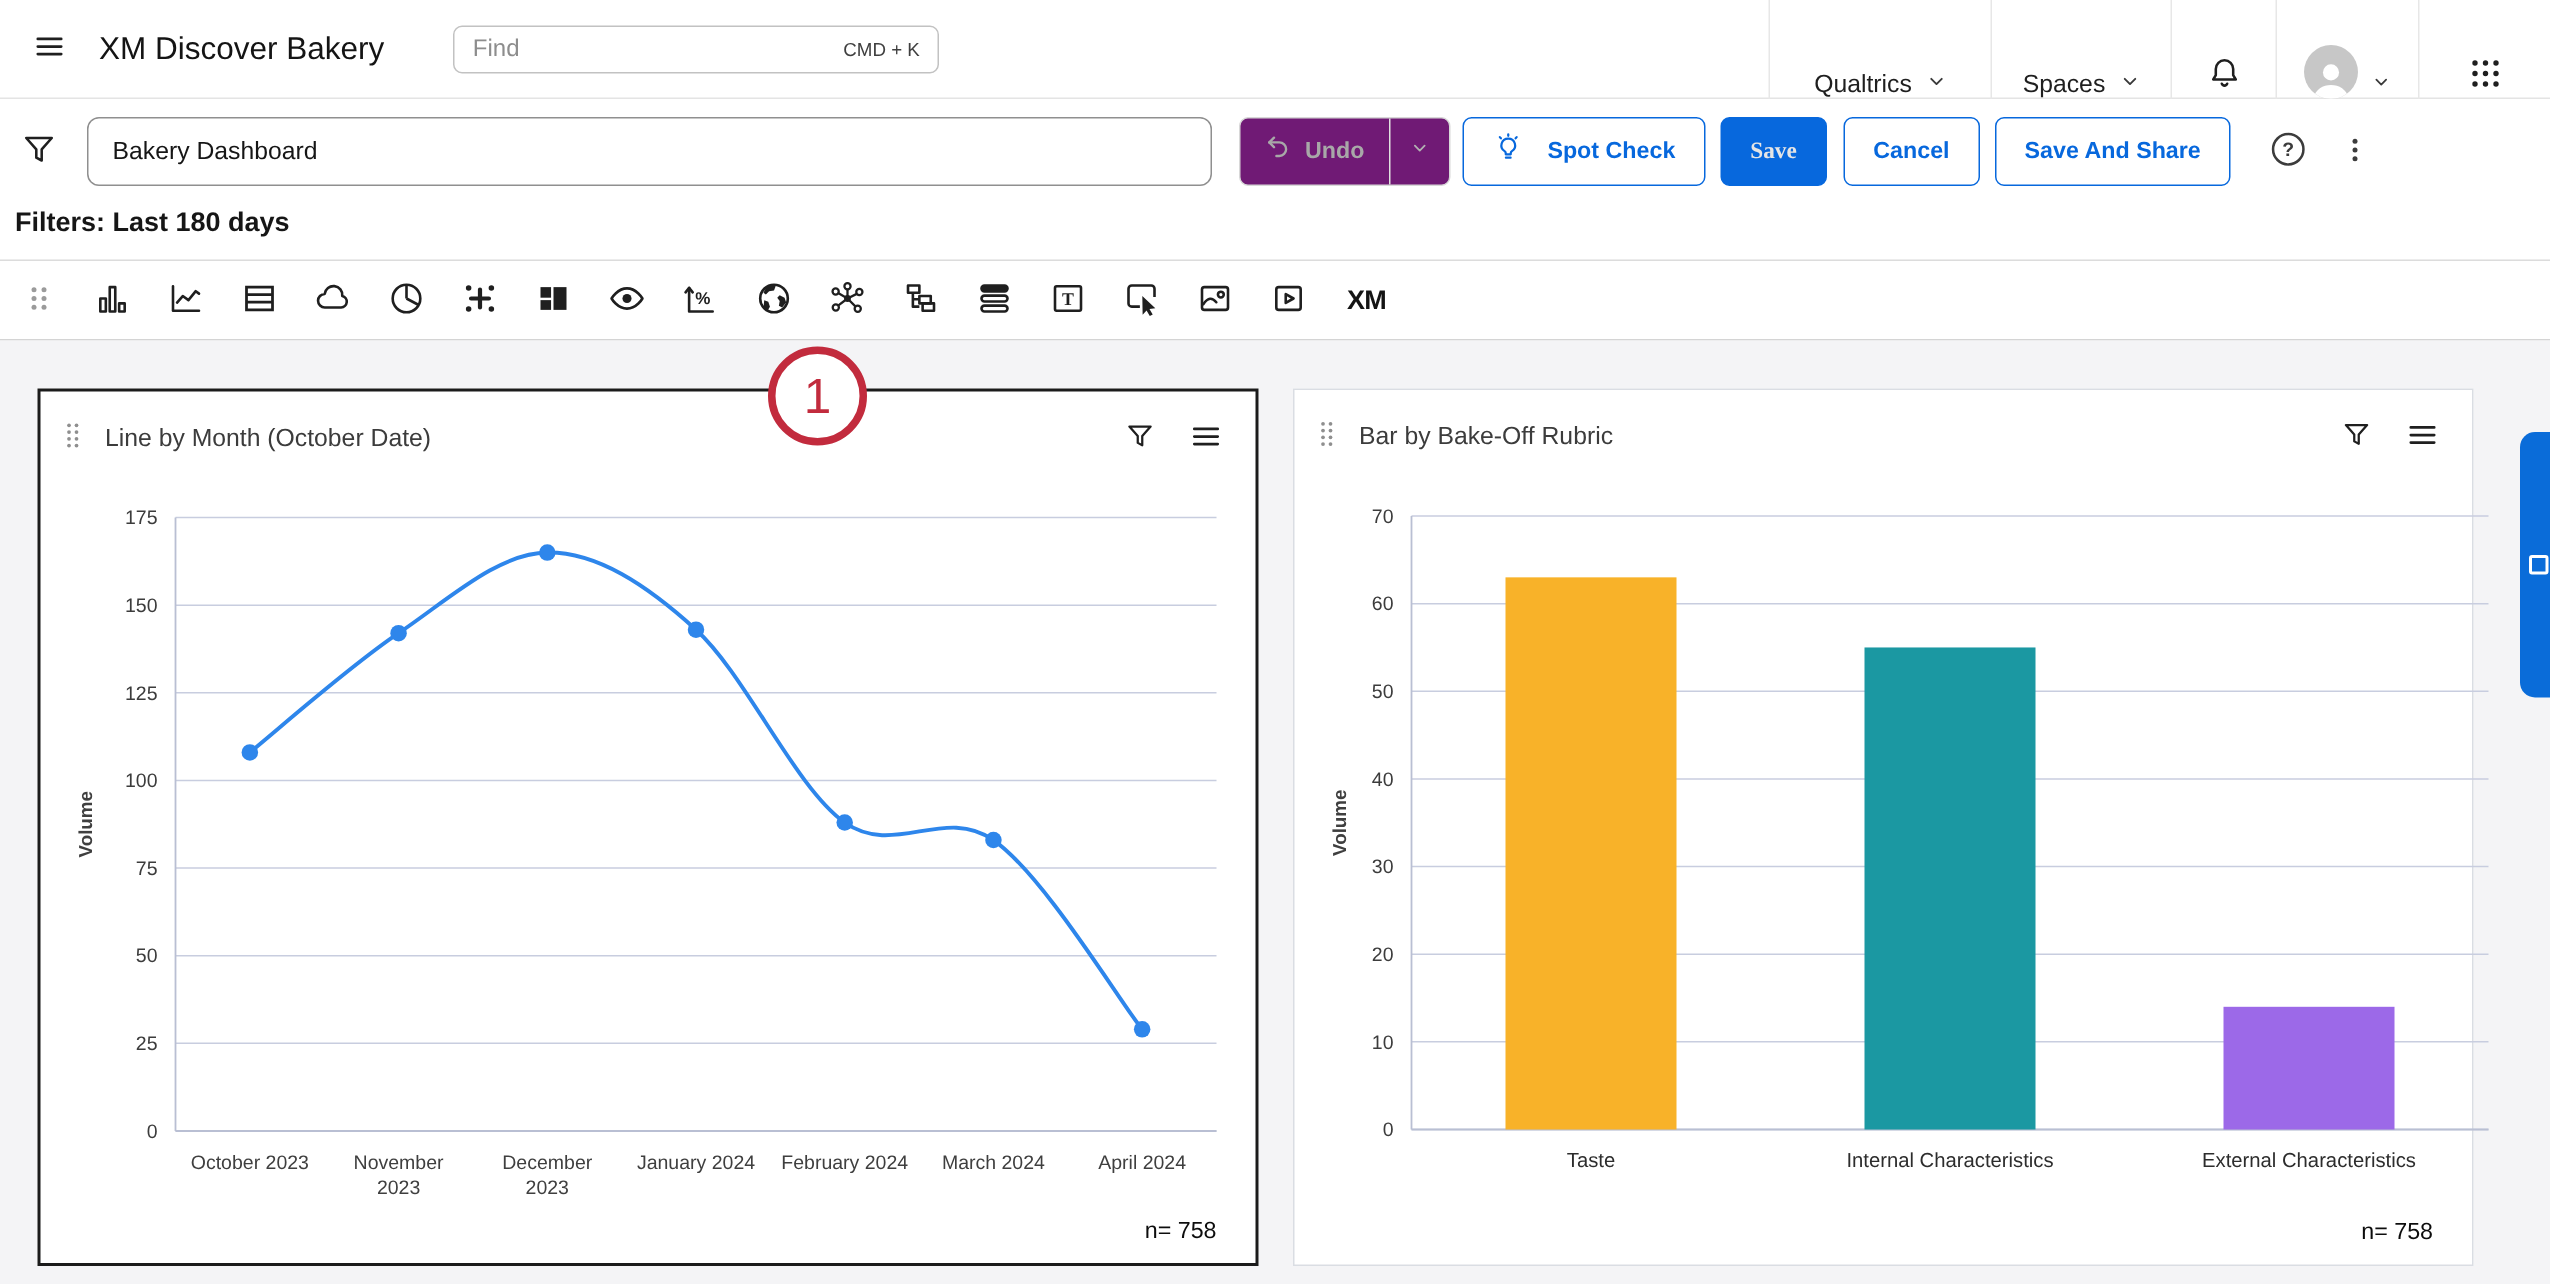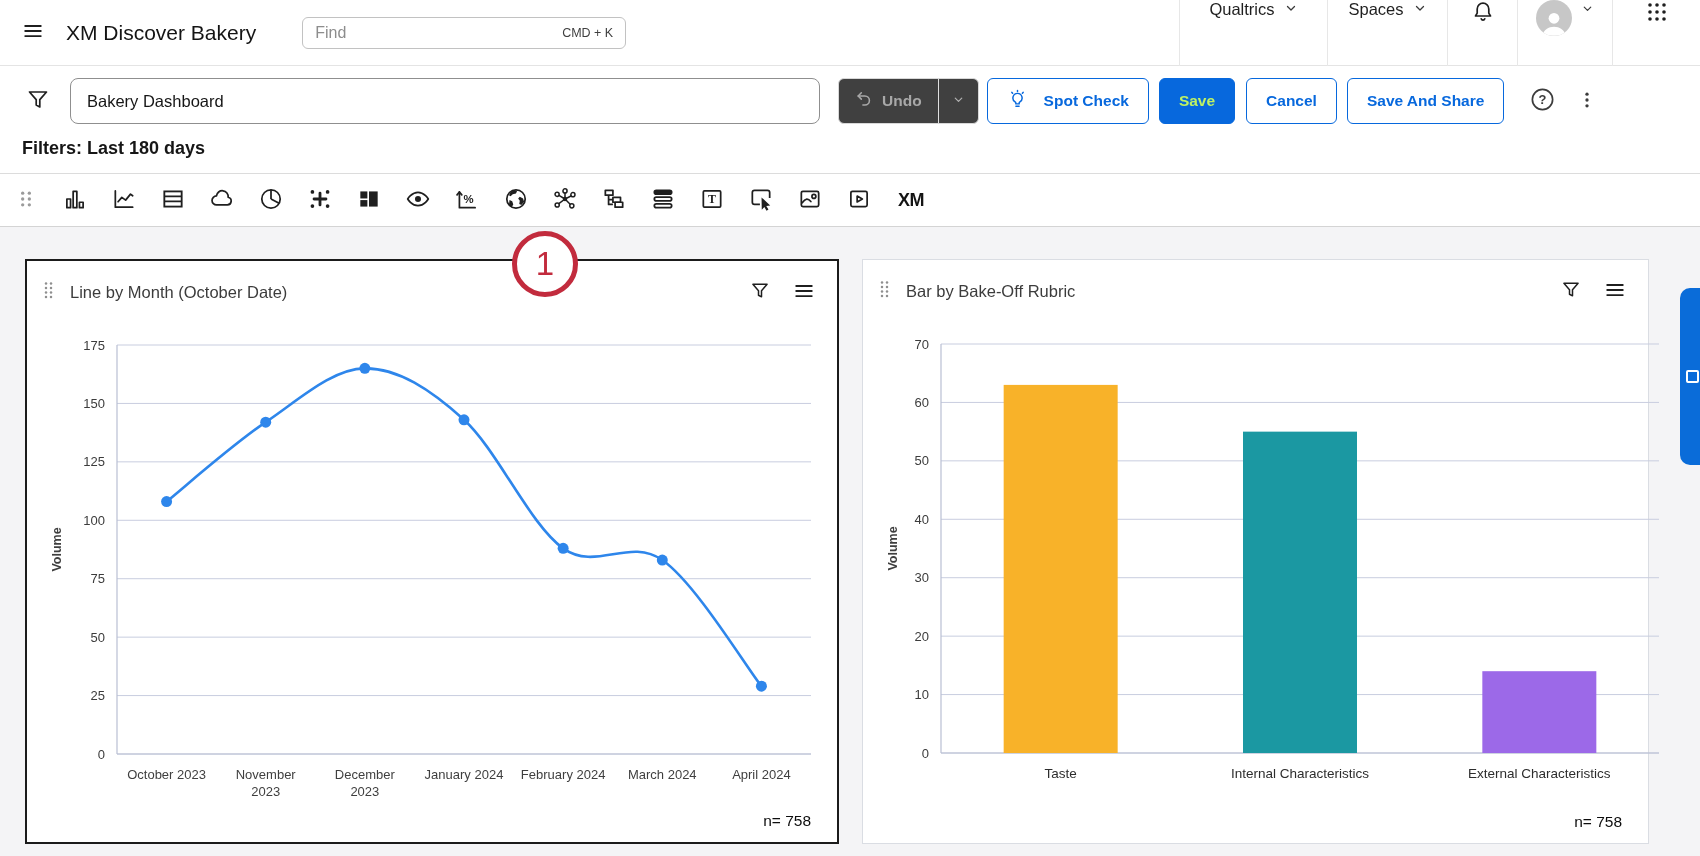--- a/index.html
+++ b/index.html
@@ -12,45 +12,45 @@
   .icon-btn { background:none; border:none; cursor:pointer; display:flex;
               align-items:center; justify-content:center; }
   .app-title { font-size:21px; font-weight:500; color:#141414; margin:0 46px 0 18px; white-space:nowrap; }
   .find-box { width:324px; height:32px; border:1px solid #c2c2c2; border-radius:6px;
               display:flex; align-items:center; padding:0 12px; background:#fff; }
   .find-box input { border:none; outline:none; flex:1; font-size:16px; color:#222;
                     font-family:"Liberation Sans", sans-serif; min-width:0; }
   .find-box input::placeholder { color:#8d8d8d; }
   .find-shortcut { font-size:12.5px; color:#3f3f3f; white-space:nowrap; }
   .topbar-spacer { flex:1; }
-  .tb-item { height:66px; border-left:1px solid #e7e7e7; display:flex; align-items:flex-start;
+  .tb-item { height:66px; border-left:1px solid #e7e7e7; display:flex; align-items:flex-end;
              justify-content:center; gap:9px; font-size:16.5px; color:#1f1f1f; cursor:pointer; }
   .tb-qualtrics { width:148px; } .tb-spaces { width:120px; } .tb-bell { width:70px; }
   .tb-account { width:95px; } .tb-launcher { width:88px; }
   .avatar { width:36px; height:36px; border-radius:50%; background:#c7c7c7; overflow:hidden;
             display:flex; align-items:flex-end; justify-content:center; }
 
   
-  .editbar { background:#fff; padding:10px 20px 14px 20px; }
+  .editbar { background:#fff; padding:10px 20px 14px 8px; }
   .edit-row { display:flex; align-items:center; height:50px; }
   .funnel-btn { width:36px; height:36px; }
   .name-input { margin-left:14px; width:750px; height:46px; border:1px solid #8f8f8f;
                 border-radius:8px; font-size:16.5px; color:#161616; padding:0 16px;
                 font-family:"Liberation Sans", sans-serif; outline:none; background:#fff; }
   .undo-group { margin-left:18px; height:46px; display:flex; align-items:stretch;
-                border:1px solid #d8d8d8; border-radius:6px; background:#404040; color:#a8a8a8; }
+                border:1px solid #d8d8d8; border-radius:6px; background:#701a75; color:#a8a8a8; }
   .undo-main { display:flex; align-items:center; gap:8px; padding:0 16px;
                font-size:15.5px; font-weight:700; cursor:default; }
   .undo-caret { width:40px; border-left:1px solid #e0e0e0; display:flex;
                 align-items:center; justify-content:center; cursor:default; }
   .btn { height:46px; border-radius:6px; background:#fff; border:1px solid #0768DD;
          color:#0768DD; font-size:15.5px; font-weight:700; display:flex; align-items:center;
          justify-content:center; gap:16px; padding:0 19px; cursor:pointer; white-space:nowrap;
          font-family:"Liberation Sans", sans-serif; }
-  .btn.primary { background:#0768DD; color:#bef264; }
+  .btn.primary { background:#0768DD; color:#e5e5e5;font-family:Liberation Serif, serif; }
   .ml8{margin-left:8px;} .ml10{margin-left:10px;} .ml11{margin-left:11px;}
   .help-btn { margin-left:21px; width:34px; height:34px; }
   .kebab-btn { margin-left:14px; width:28px; height:34px; }
   .filters-label { margin:12px 0 0 2px; font-size:18px; font-weight:700; color:#161616; }
 
   
   .widget-toolbar { height:54px; background:#fff; border-top:1px solid #dcdcdc;
                     border-bottom:1px solid #d4d4d4; display:flex; align-items:center;
                     padding-left:12px; gap:21px; }
   .tool { width:28px; height:28px; }

